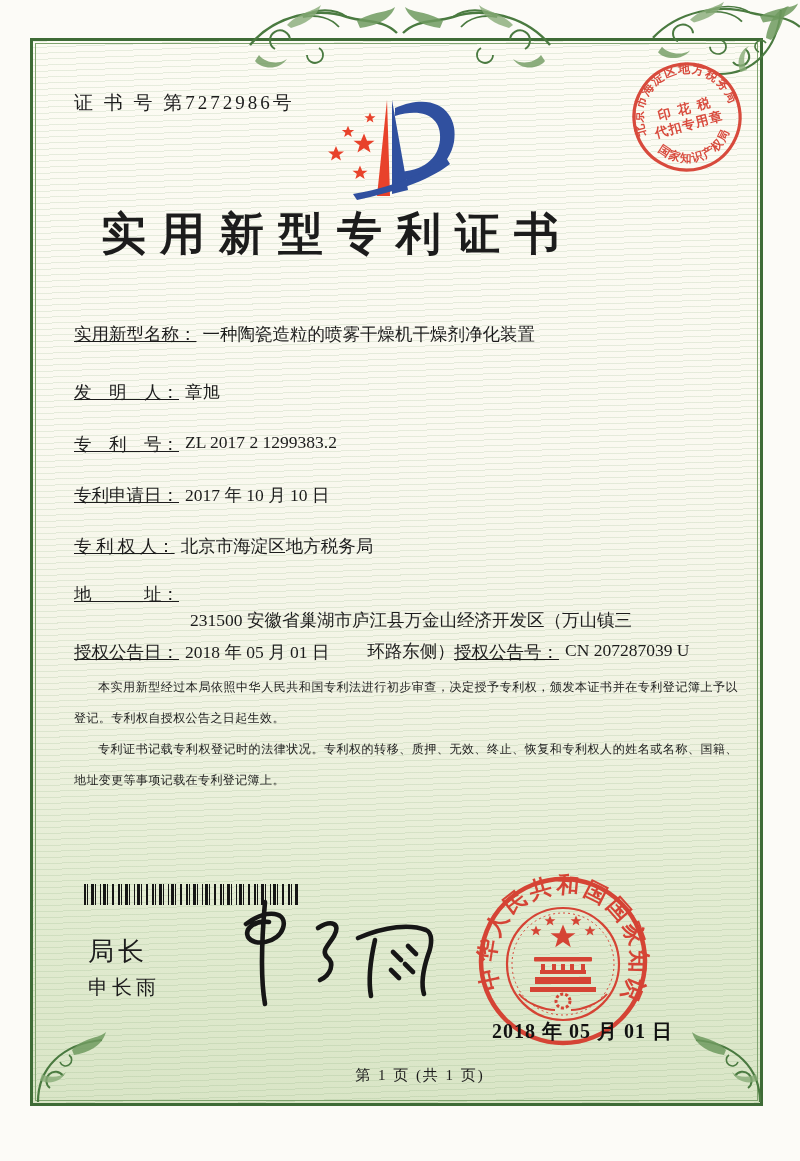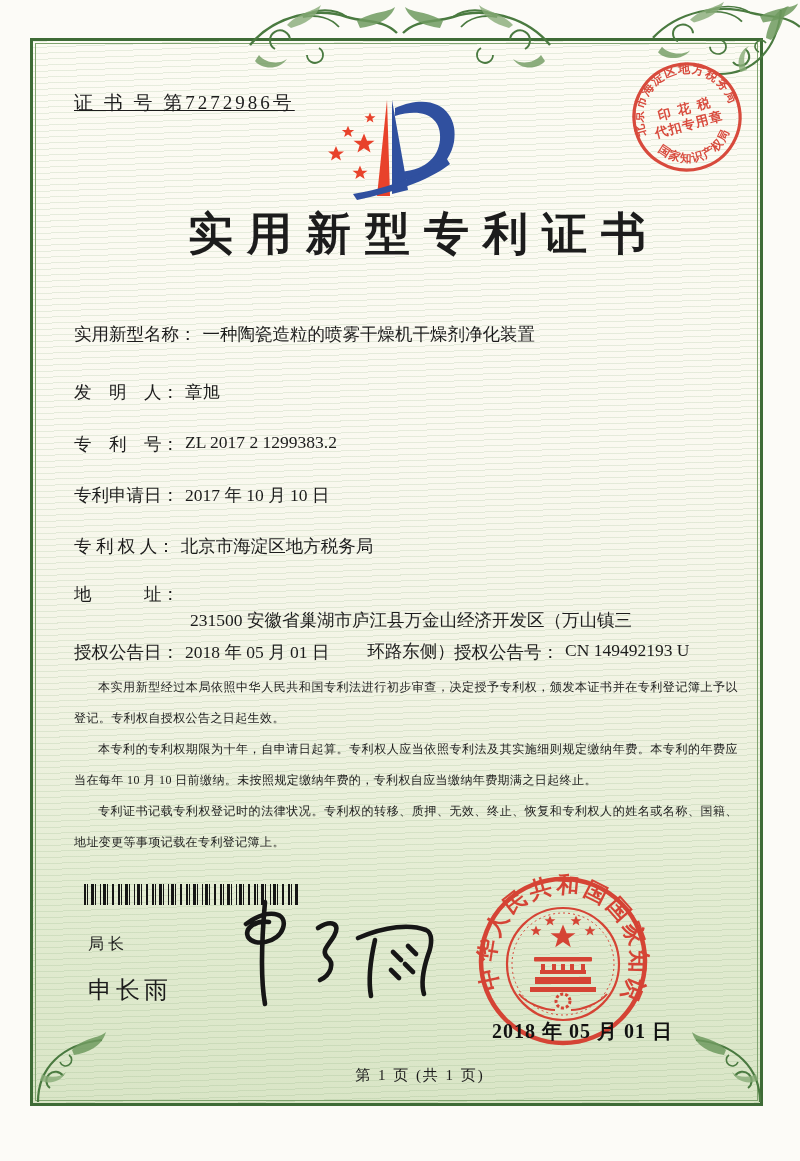--- a/index.html
+++ b/index.html
@@ -13,29 +13,29 @@
   .frame{
     position:absolute;left:30px;top:38px;width:727px;height:1062px;
     border:3px solid #3e6b36;
     background:
       repeating-linear-gradient(178deg, rgba(115,158,104,0.16) 0 1px, rgba(115,158,104,0) 1px 6px),
       linear-gradient(180deg,#fcfbf3 0%,#faf9f0 38%,#f1f3e3 62%,#e3ecd2 80%,#d9e5c6 100%);
   }
   .frame-inner{position:absolute;inset:2px;border:1px solid #7fa36e;}
   .ornament{position:absolute;pointer-events:none;}
   
-  .cert-no{position:absolute;left:74px;top:90px;font-size:19px;letter-spacing:3px;text-decoration:underline;}
+  .cert-no{position:absolute;left:74px;top:90px;font-size:19px;letter-spacing:3px;}
   .logo{position:absolute;left:295px;top:84px;width:220px;height:130px;}
   .title{
-    position:absolute;left:0;top:204px;width:660px;text-align:right;
+    position:absolute;left:0;top:204px;width:660px;text-align:center;
     font-size:45px;font-weight:700;letter-spacing:14px;text-indent:14px;
   }
   .fields{position:absolute;left:74px;top:320px;width:664px;font-size:17.5px;}
   .field-row{position:absolute;left:0;display:flex;align-items:flex-start;}
-  .field-label{white-space:pre;flex:0 0 auto;}
+  .field-label{white-space:pre;flex:0 0 auto;text-decoration:underline;}
   .field-value{margin-left:6px;text-align:center;}
   .r1{top:2px}.r2{top:60px}.r3{top:112px}.r4{top:163px}.r5{top:214px}
   .r6{top:262px}.r7{top:320px}.r8{top:320px;left:380px;position:absolute}
   .addr .field-value{max-width:452px;line-height:1.75;margin-top:23px;}
   .body-text{
     position:absolute;left:74px;top:672px;width:664px;
     font-size:12px;line-height:31px;text-align:justify;letter-spacing:0.4px;
   }
   .body-text p{margin:0;text-indent:2em;}
   .barcode{
@@ -43,22 +43,22 @@
     background:repeating-linear-gradient(90deg,
       #151515 0 2px,rgba(0,0,0,0) 2px 3px,
       #151515 3px 4px,rgba(0,0,0,0) 4px 7px,
       #151515 7px 10px,rgba(0,0,0,0) 10px 11px,
       #151515 11px 12px,rgba(0,0,0,0) 12px 16px,
       #151515 16px 17px,rgba(0,0,0,0) 17px 19px,
       #151515 19px 22px,rgba(0,0,0,0) 22px 23px,
       #151515 23px 24px,rgba(0,0,0,0) 24px 28px,
       #151515 28px 30px,rgba(0,0,0,0) 30px 34px);
   }
-  .director-title{position:absolute;left:88px;top:934px;font-size:16px;letter-spacing:4px;}
-  .director-name{position:absolute;left:88px;top:974px;font-size:24px;letter-spacing:4px;}
+  .director-title{position:absolute;left:88px;top:934px;font-size:26px;letter-spacing:4px;}
+  .director-name{position:absolute;left:88px;top:974px;font-size:20px;letter-spacing:4px;}
   .signature{position:absolute;left:208px;top:894px;width:235px;height:125px;}
   .main-seal{position:absolute;left:462px;top:860px;width:202px;height:202px;opacity:0.93;}
   .seal-date{
     position:absolute;left:492px;top:1018px;width:190px;
     font-size:20px;font-weight:600;letter-spacing:1px;color:#111;z-index:5;
   }
   .tax-seal{position:absolute;left:614px;top:44px;width:146px;height:146px;opacity:0.9;}
   .footer{
     position:absolute;left:0;top:1066px;width:800px;text-align:center;font-size:15px;letter-spacing:2px;padding-left:20px;
   }
@@ -148,27 +148,26 @@
     <div class="field-row r6 addr">
       <span class="field-label">地　　　址：</span>
       <span class="field-value">231500 安徽省巢湖市庐江县万金山经济开发区（万山镇三环路东侧）</span>
     </div>
     <div class="field-row r7">
       <span class="field-label">授权公告日：</span>
       <span class="field-value">2018 年 05 月 01 日</span>
     </div>
     <div class="field-row r8">
       <span class="field-label">授权公告号：</span>
-      <span class="field-value">CN 149492193 U</span>
+      <span class="field-value">CN 207287039 U</span>
     </div>
   </div>
 
   <div class="body-text">
     <p>本实用新型经过本局依照中华人民共和国专利法进行初步审查，决定授予专利权，颁发本证书并在专利登记簿上予以登记。专利权自授权公告之日起生效。</p>
-    <p>本专利的专利权期限为十年，自申请日起算。专利权人应当依照专利法及其实施细则规定缴纳年费。本专利的年费应当在每年 10 月 10 日前缴纳。未按照规定缴纳年费的，专利权自应当缴纳年费期满之日起终止。</p>
     <p>专利证书记载专利权登记时的法律状况。专利权的转移、质押、无效、终止、恢复和专利权人的姓名或名称、国籍、地址变更等事项记载在专利登记簿上。</p>
   </div>
 
   <div class="barcode"></div>
 
   <div class="director-title">局长</div>
   <div class="director-name">申长雨</div>
 
   <svg class="signature" viewBox="0 0 235 125">
     <g fill="none" stroke="#161616" stroke-width="4.6" stroke-linecap="round" stroke-linejoin="round">

